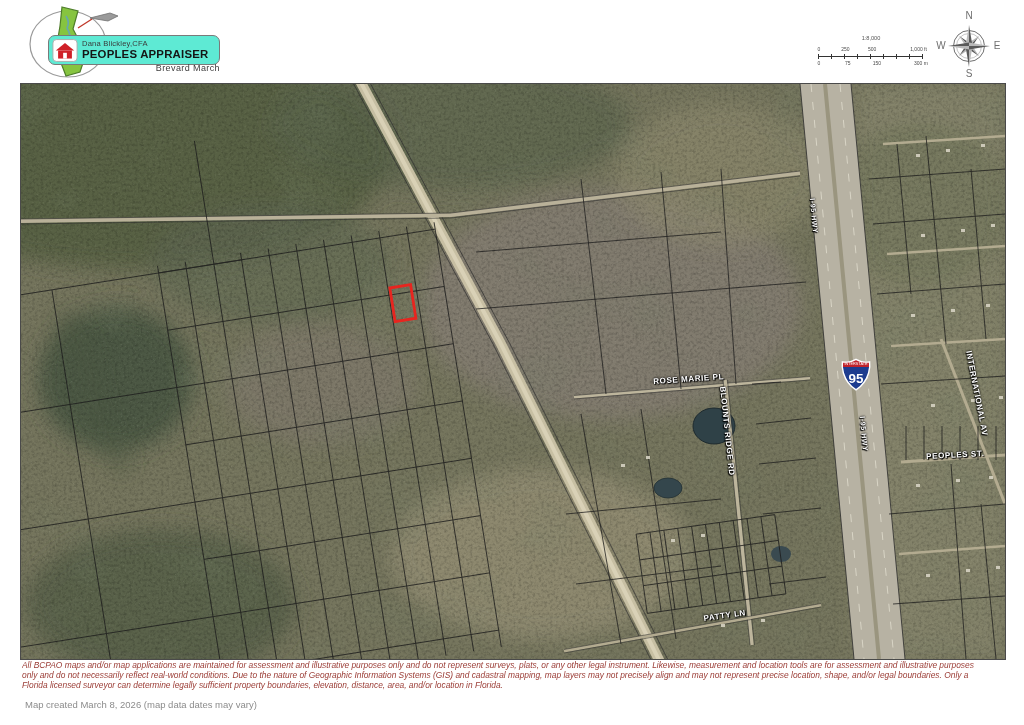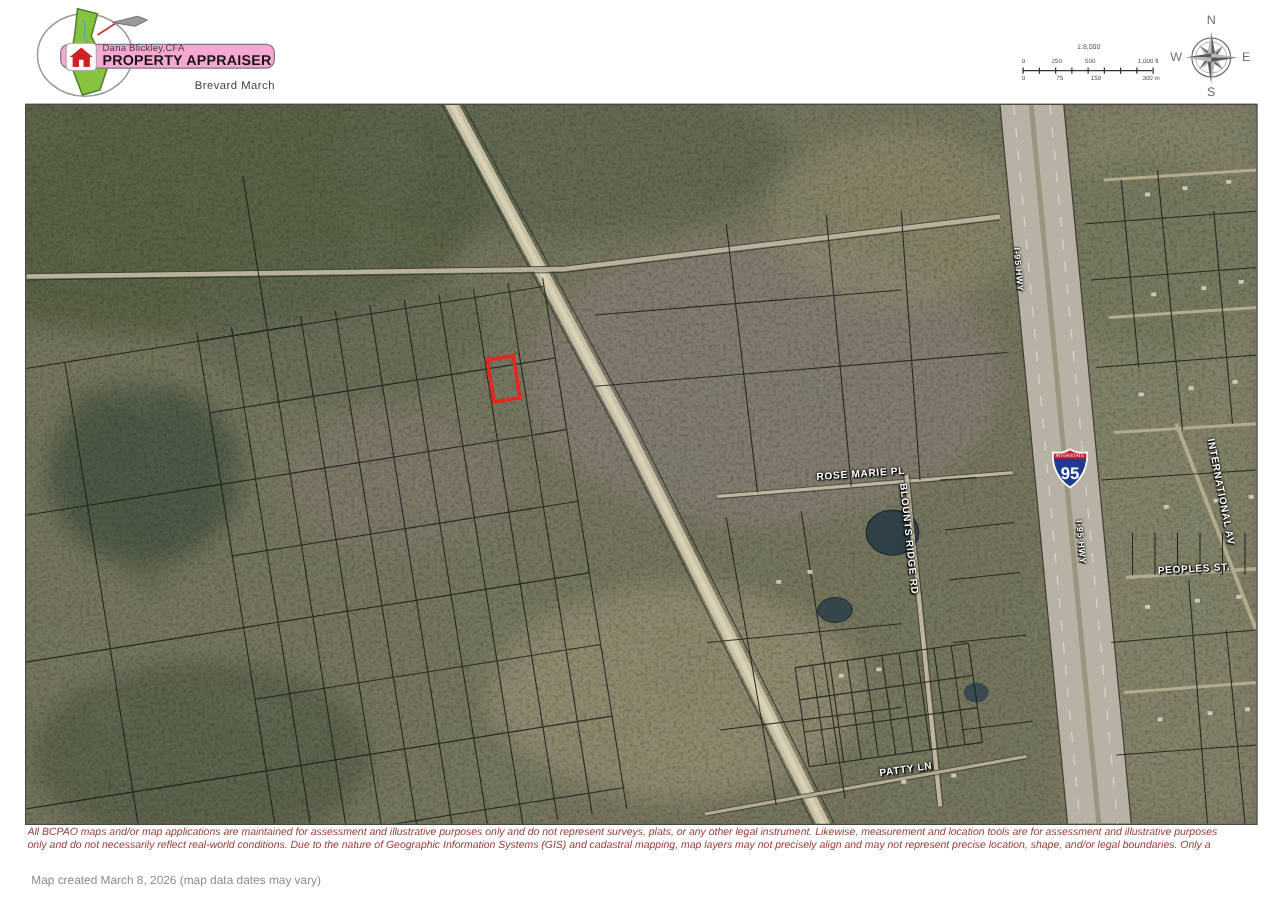--- a/index.html
+++ b/index.html
@@ -3,21 +3,21 @@
 <meta charset="utf-8">
 <style>
   html,body{margin:0;padding:0;}
   body{width:1024px;height:725px;background:#ffffff;font-family:"Liberation Sans",sans-serif;}
   .page{position:relative;width:1024px;height:725px;background:#fff;overflow:hidden;}
   .abs{position:absolute;}
 
   
   .logo-wrap{left:26px;top:4px;width:215px;height:76px;}
   .logo-art{left:0;top:0;}
-  .logo-box{left:22px;top:31px;width:172px;height:20px;background:#f9a8d4;border:1.6px solid #7a7a7a;border-radius:7px;box-sizing:border-box;display:flex;align-items:center;}
+  .logo-box{left:22px;top:31px;width:172px;height:30px;background:#5eead4;border:1.6px solid #7a7a7a;border-radius:7px;box-sizing:border-box;display:flex;align-items:center;}
   .logo-house{width:26px;height:23px;margin-left:3px;flex:0 0 auto;}
   .logo-text{margin-left:4px;line-height:1;}
   .logo-owner{font-size:7.6px;color:#3a3a3a;letter-spacing:.2px;}
   .logo-title{font-size:11.4px;font-weight:bold;color:#151515;letter-spacing:.2px;margin-top:1px;}
   .logo-county{left:92px;top:59px;width:102px;text-align:right;font-size:9px;color:#3d3d3d;letter-spacing:.4px;}
 
   .scalebar{left:813px;top:35px;width:116px;height:32px;font-size:5px;color:#4a4a4a;}
   .scalebar .ratio{position:absolute;left:0;right:0;top:0;text-align:center;font-size:5.6px;color:#555;}
   .scalebar .bar{position:absolute;left:5px;right:7px;top:21px;height:1px;background:#333;}
   .scalebar .tick{position:absolute;top:-2px;width:1px;height:5px;background:#333;}
@@ -53,21 +53,21 @@
     </svg>
     <div class="abs logo-box">
       <svg class="logo-house" viewBox="0 0 22 20">
         <rect x="0.5" y="0.5" width="21" height="19" rx="3" fill="#ffffff" stroke="#aaaaaa" stroke-width=".8"></rect>
         <path d="M3 10 L11 3.5 L19 10 Z" fill="#cf2027"></path>
         <rect x="5" y="10" width="12" height="7" fill="#cf2027"></rect>
         <rect x="9.4" y="12" width="3.2" height="5" fill="#ffffff"></rect>
       </svg>
       <div class="logo-text">
         <div class="logo-owner">Dana Blickley,CFA</div>
-        <div class="logo-title">PROPERTY APPRAISER</div>
+        <div class="logo-title">PEOPLES APPRAISER</div>
       </div>
     </div>
     <div class="abs logo-county">Brevard March</div>
   </div>
 
   <div class="abs scalebar">
     <div class="ratio">1:8,000</div>
     <span class="sb-lbl sb-ft" style="left:5%">0</span>
     <span class="sb-lbl sb-ft" style="left:28%">250</span>
     <span class="sb-lbl sb-ft" style="left:51%">500</span>
@@ -283,15 +283,16 @@
         <rect width="24" height="6.2" fill="#c0232c"></rect>
       </g>
       <path d="M12 .8 C9.2 2.6 5.4 3 2.4 2.6 C2 5.4 2.3 7.8 3.1 10.4 C4.7 15.7 8.2 19.9 12 22.4 C15.8 19.9 19.3 15.7 20.9 10.4 C21.7 7.8 22 5.4 21.6 2.6 C18.6 3 14.8 2.6 12 .8 Z" fill="none" stroke="#ffffff" stroke-width="1"></path>
       <text x="12" y="5.1" text-anchor="middle" font-size="2.7" fill="#ffffff">INTERSTATE</text>
       <text x="12" y="17.6" text-anchor="middle" font-size="9.5" font-weight="bold" fill="#ffffff">95</text>
     </svg>
   </div>
 
   <div class="abs disclaimer dl2">only and do not necessarily reflect real-world conditions. Due to the nature of Geographic Information Systems (GIS) and cadastral mapping, map layers may not precisely align and may not represent precise location, shape, and/or legal boundaries. Only a</div>
   <div class="abs disclaimer dl1">All BCPAO maps and/or map applications are maintained for assessment and illustrative purposes only and do not represent surveys, plats, or any other legal instrument. Likewise, measurement and location tools are for assessment and illustrative purposes</div>
+  <div class="abs disclaimer dl3">Florida licensed surveyor can determine legally sufficient property boundaries, elevation, distance, area, and/or location in Florida.</div>
   <div class="abs created">Map created March 8, 2026 (map data dates may vary)</div>
 
 </div>
 
 </body></html>

